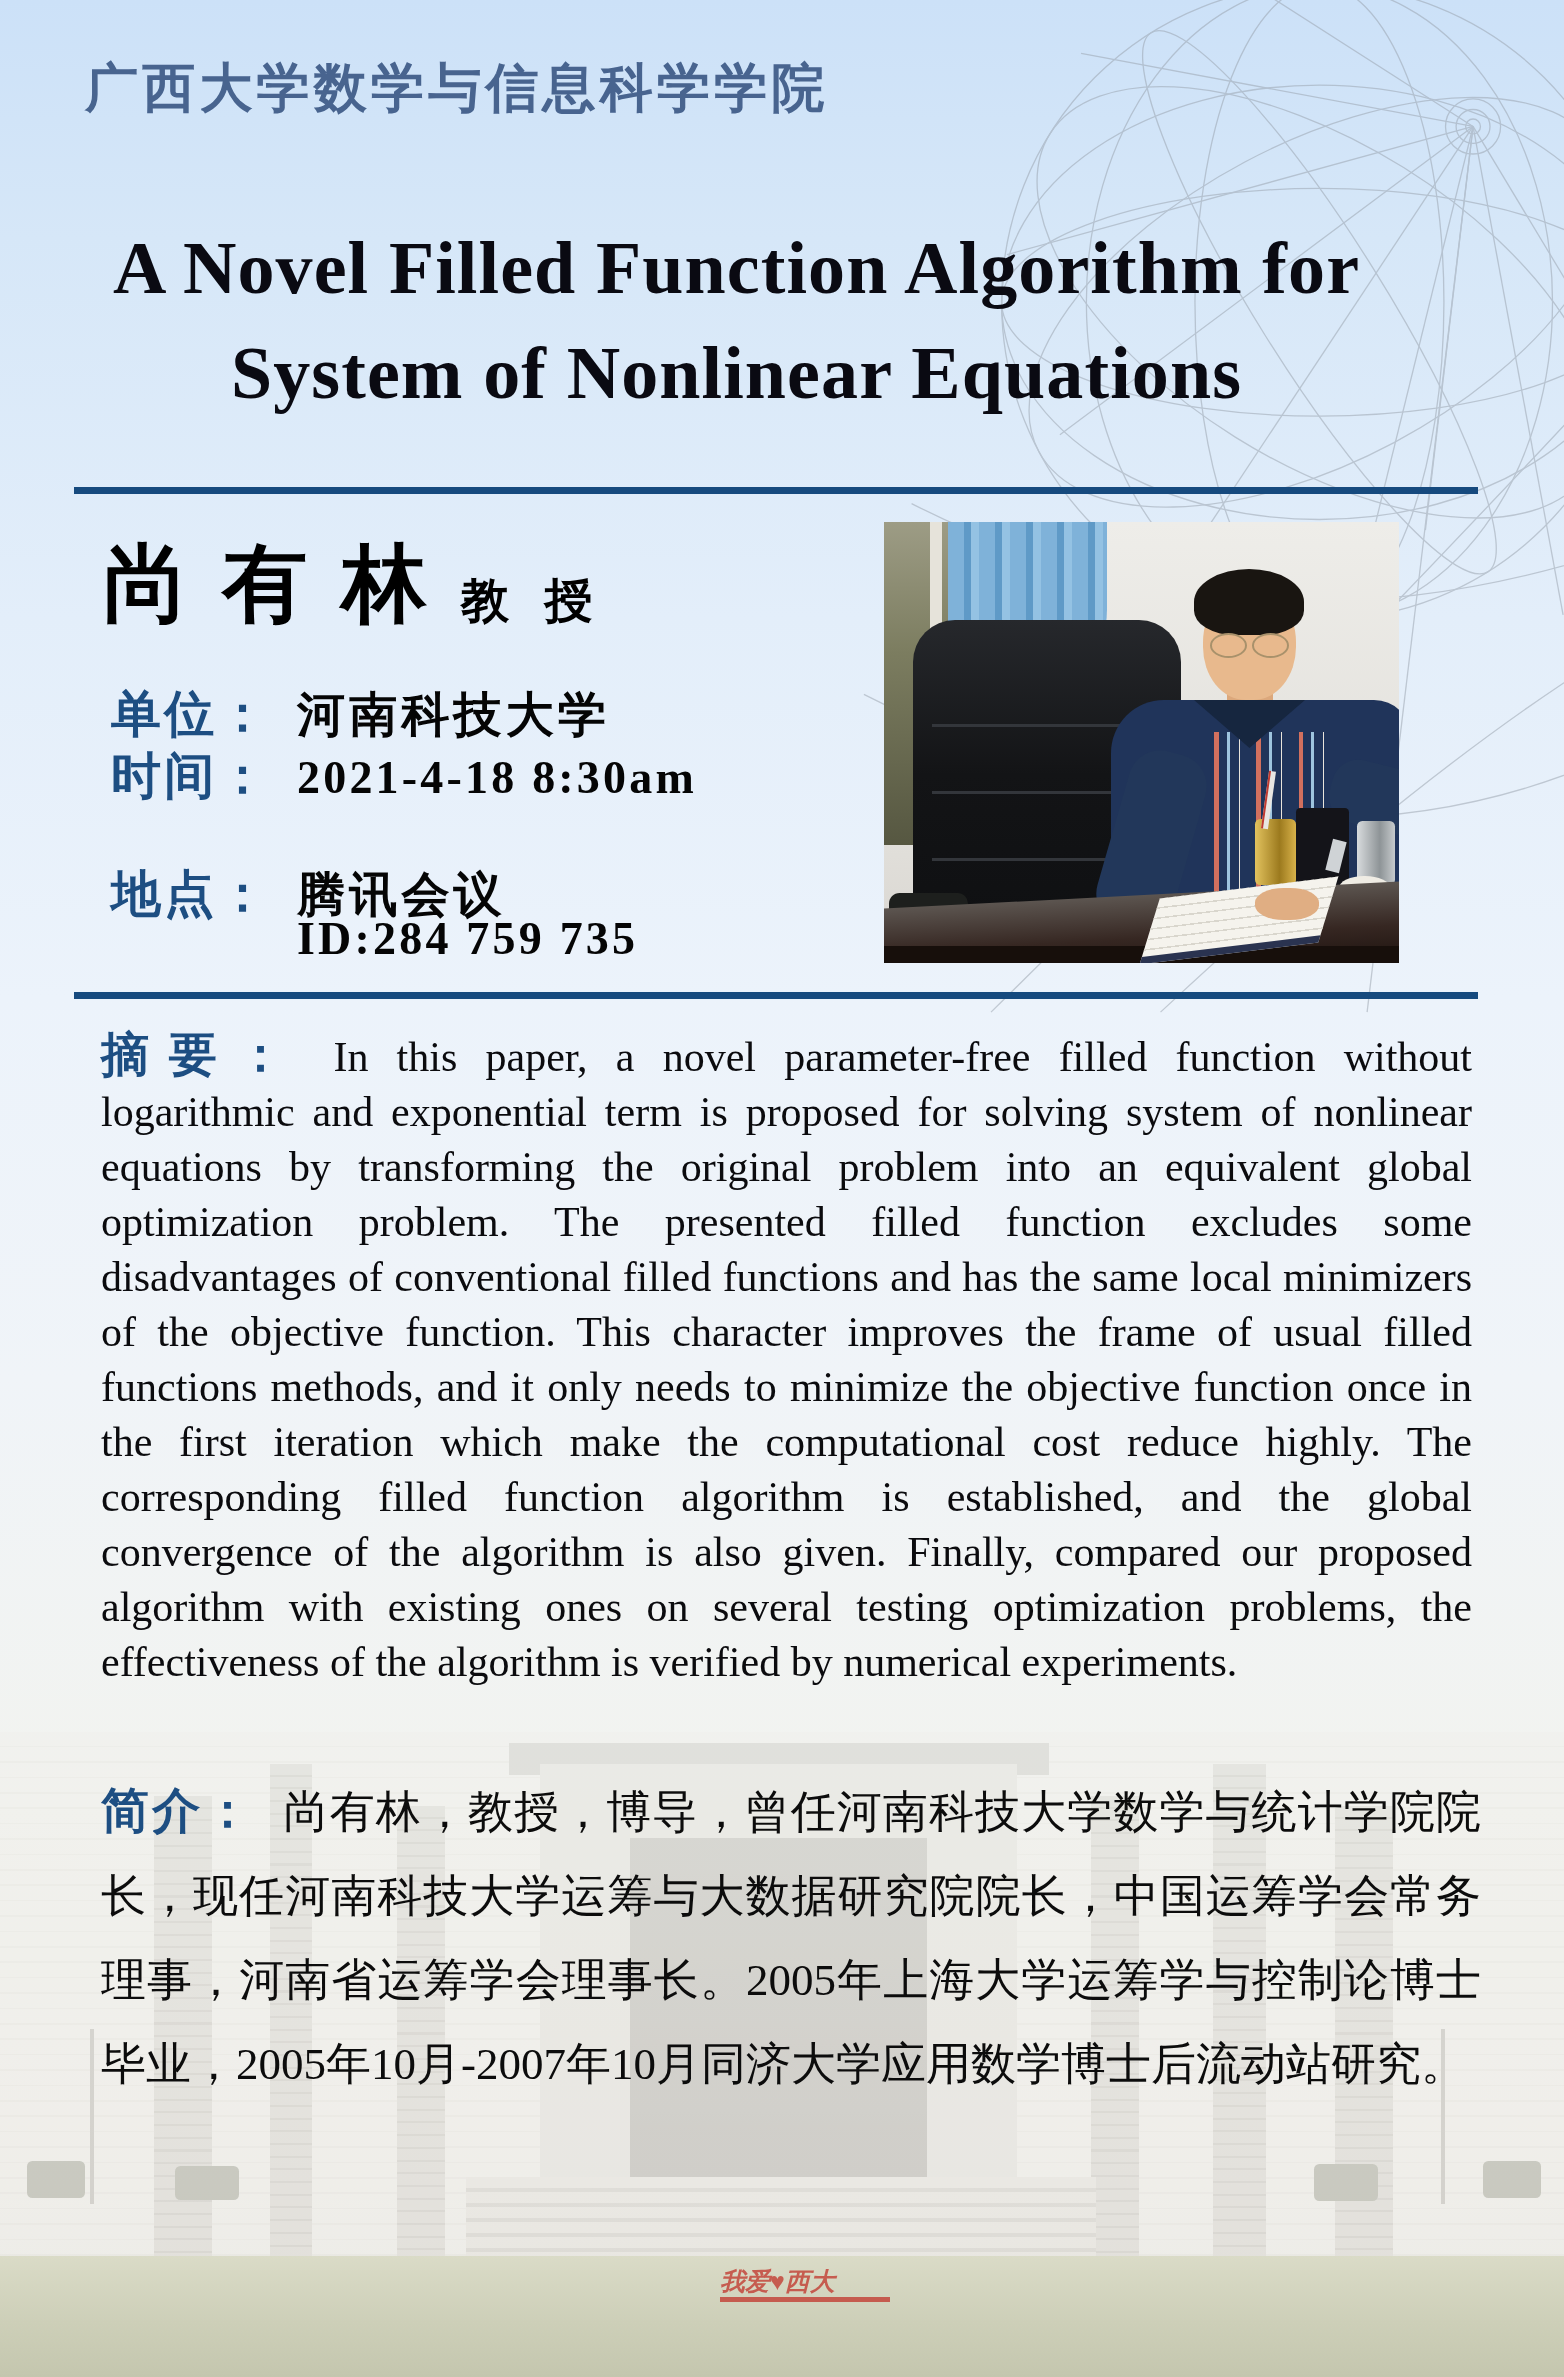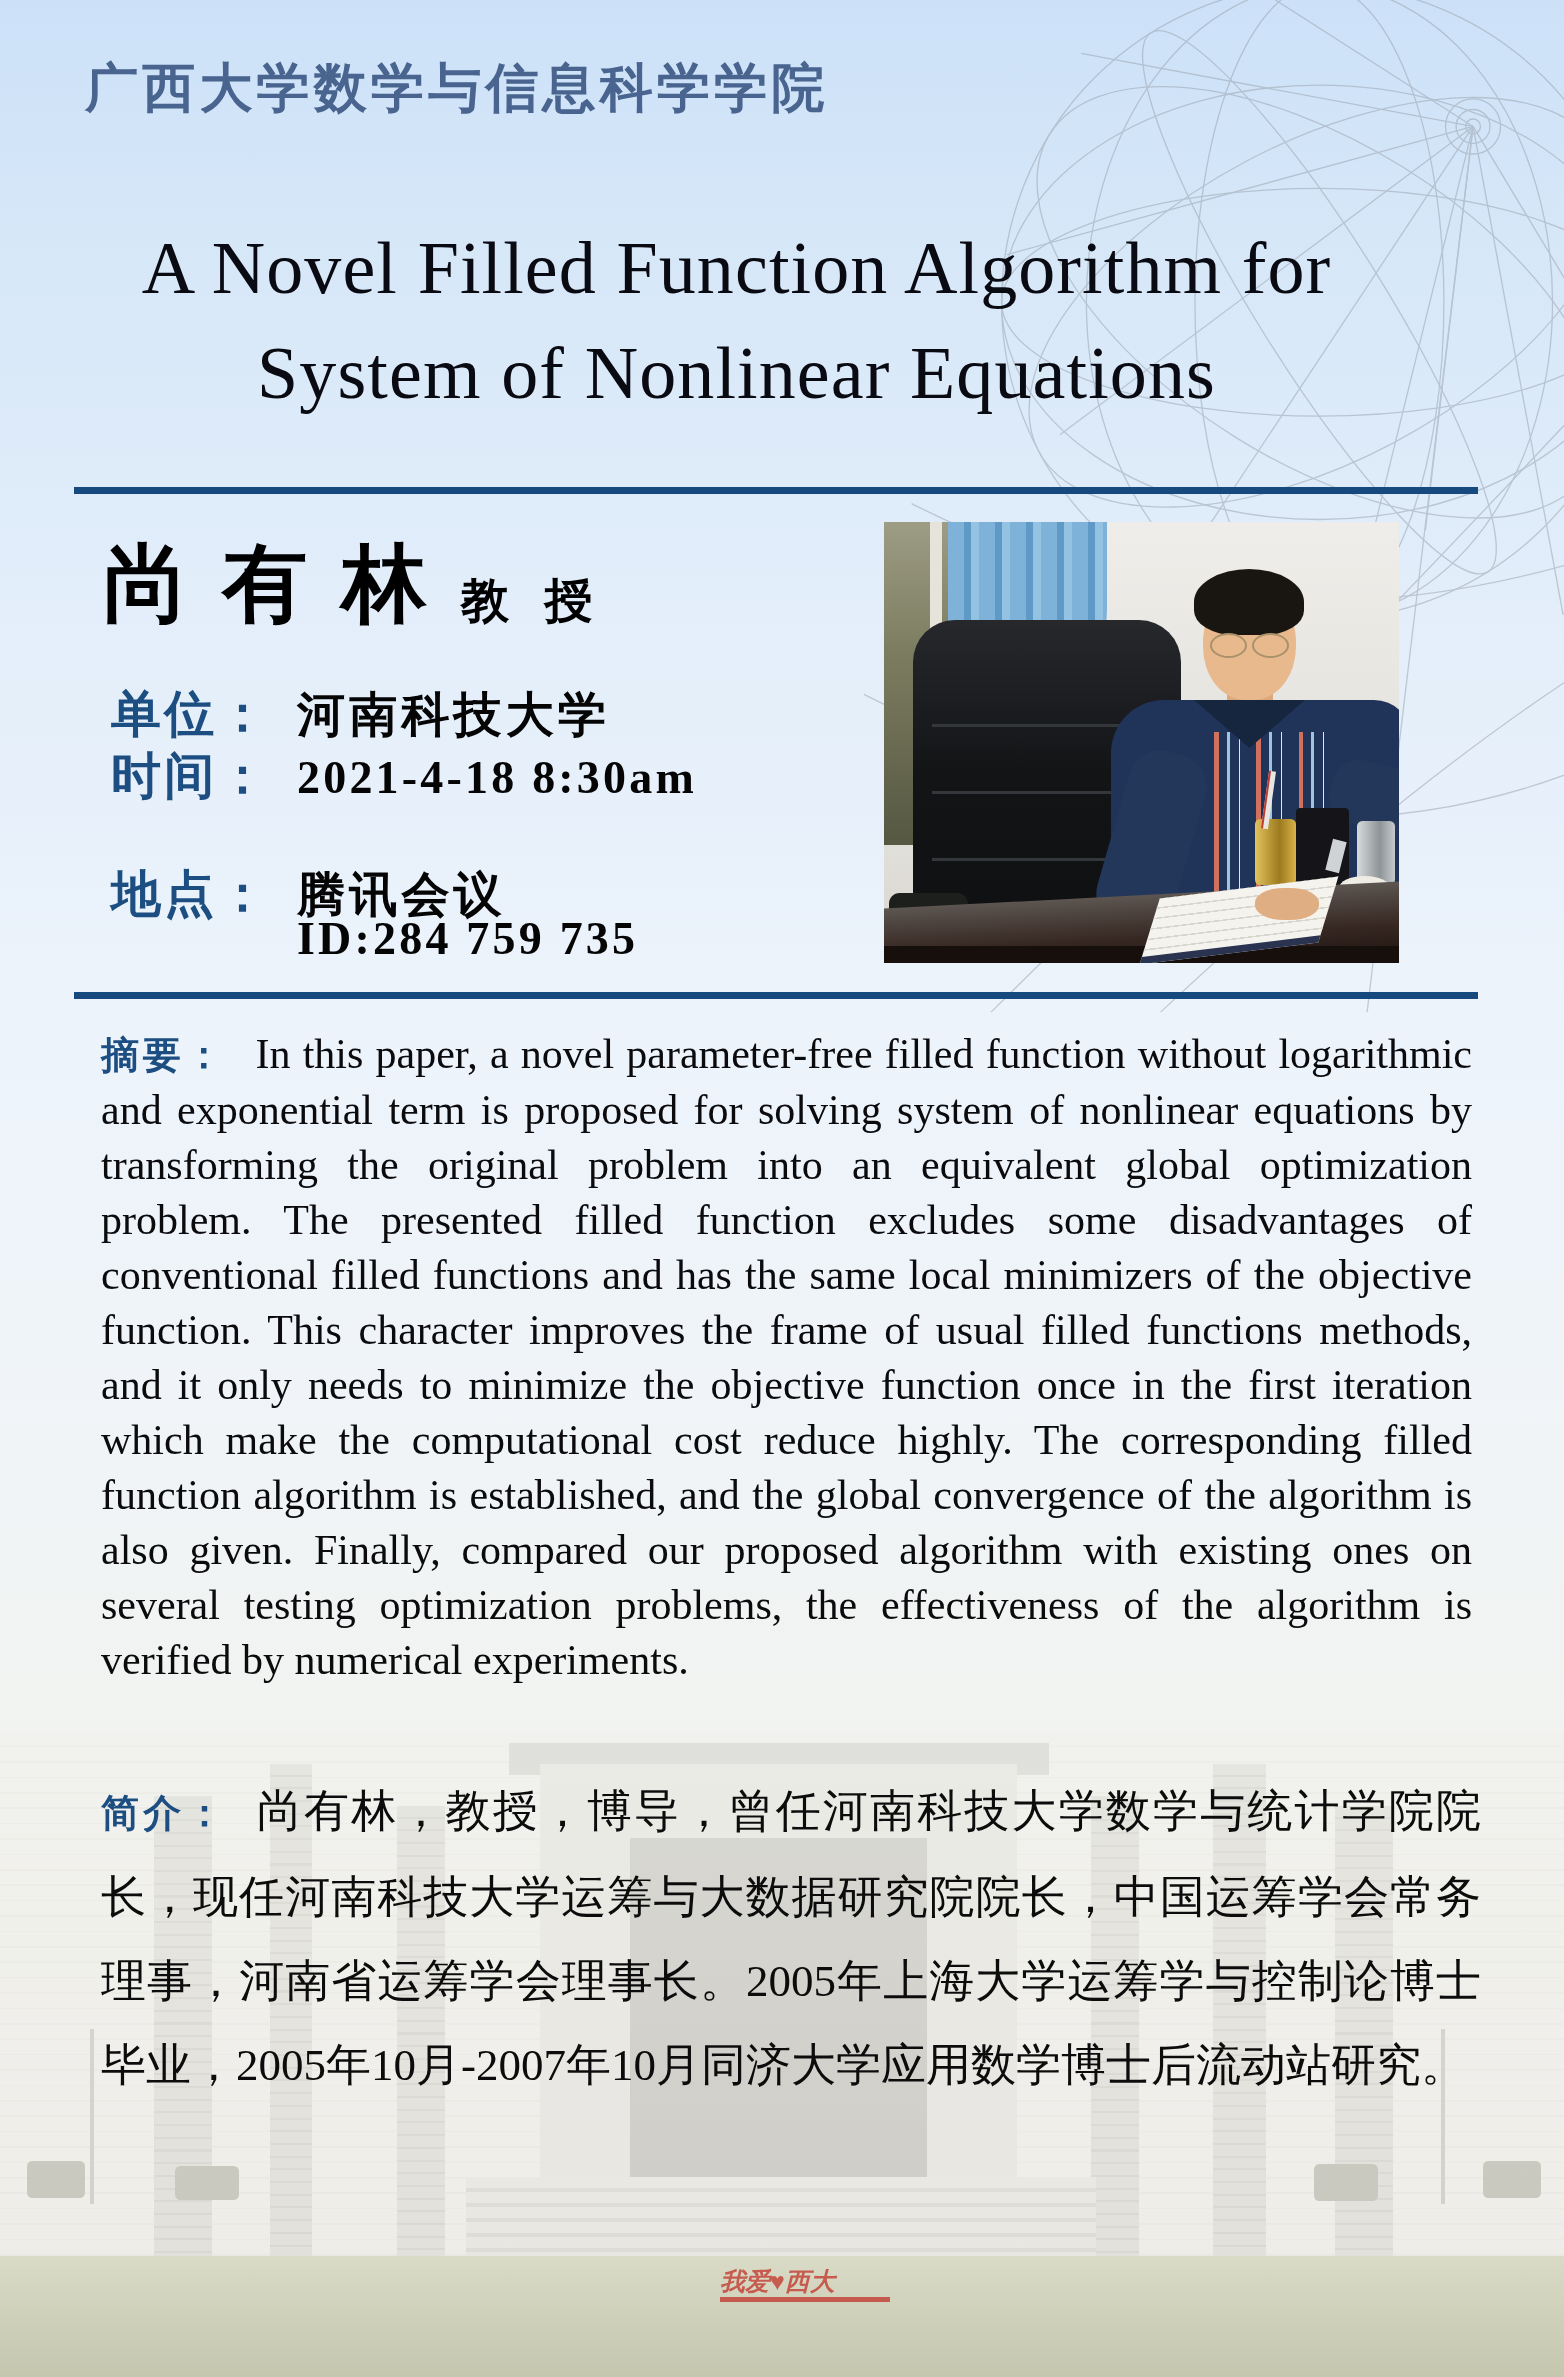--- a/index.html
+++ b/index.html
@@ -20,21 +20,21 @@
   .steps{position:absolute;left:466px;top:445px;width:630px;height:79px;background:repeating-linear-gradient(180deg,#ddd9d2 0 10.6px,#b5b1a9 10.6px 15px);}
   .bush{position:absolute;background:#656a53;border-radius:5.3px;}
   .pole{position:absolute;width:4.2px;background:#8e8a82;}
   .grass{position:absolute;left:0;top:2256px;width:1564px;height:122px;background:linear-gradient(180deg,#dadbc7 0%,#cdcfb8 55%,#c4c6ae 100%);}
   .campus-sign{position:absolute;left:720px;top:2266px;width:170px;opacity:.78;
     font-family:"Liberation Sans","DejaVu Sans",sans-serif;font-weight:bold;
     font-size:25px;color:#c23a30;border-bottom:5.3px solid #c23a30;line-height:31px;font-style:italic;}
   
   .org{position:absolute;left:85px;top:53px;font-size:53px;font-weight:bold;color:#48648f;letter-spacing:4.2px;}
   .title{position:absolute;left:0;top:216px;width:1473px;text-align:center;color:#0a0a12;
-    font-size:74px;font-weight:normal;line-height:105px;letter-spacing:1.1px;}
+    font-size:74px;font-weight:bold;line-height:105px;letter-spacing:1.1px;}
   .rule{position:absolute;left:74px;width:1404px;height:6.9px;background:#164a7e;}
   .rule1{top:487px;}
   .rule2{top:992px;}
   
   .spk-name{position:absolute;left:103px;top:527px;font-size:85px;font-weight:bold;color:#000;
     font-family:"Liberation Sans","DejaVu Sans",sans-serif;letter-spacing:5.3px;}
   .spk-degree{position:absolute;left:461px;top:569px;font-size:48px;font-weight:600;color:#000;letter-spacing:11.7px;}
   .info-row{position:absolute;left:111px;display:flex;align-items:baseline;}
   .info-label{width:186px;font-family:"Liberation Sans","DejaVu Sans",sans-serif;
     font-weight:bold;font-size:50px;color:#1d4e82;letter-spacing:3.2px;flex:none;}
@@ -84,21 +84,21 @@
     background:linear-gradient(90deg,#e2c25e,#9c7a1e 60%,#d8b24a);}
   .ph-penholder{position:absolute;right:50px;top:286px;width:53px;height:77px;background:#141419;border-radius:4.2px;}
   .ph-can-silver{position:absolute;right:4.2px;top:299px;width:38px;height:64px;border-radius:5.3px;
     background:linear-gradient(90deg,#d8dbdd,#8e9497 60%,#c6cacc);}
   .ph-cord{position:absolute;right:9.5px;top:354px;width:51px;height:24.4px;background:#efece4;border-radius:50%;}
   .ph-pen{position:absolute;right:127px;top:249px;width:5.3px;height:58px;background:#e8e6e2;border-left:2.1px solid #c03a30;transform:rotate(8deg);}
   
   .abstract{position:absolute;left:101px;top:1027px;width:1371px;margin:0;
     font-size:42px;line-height:55px;color:#0b0b0e;text-align:justify;font-weight:500;}
   .sec-label{font-family:"Liberation Sans","DejaVu Sans",sans-serif;font-weight:bold;
-    font-size:38px;color:#1d4e82;letter-spacing:2.1px;margin-right:29px;}
+    font-size:48px;color:#1d4e82;letter-spacing:2.1px;margin-right:29px;}
   
   .bio{position:absolute;left:101px;top:1769px;width:1380px;color:#0c0c0c;}
   .bio p{margin:0;font-size:45px;line-height:84px;text-align:justify;}
   .bio .p2{line-height:61px;text-indent:2.7em;margin-top:5.3px;}
 </style>
 </head>
 <body>
 
 <div class="poster">
 

